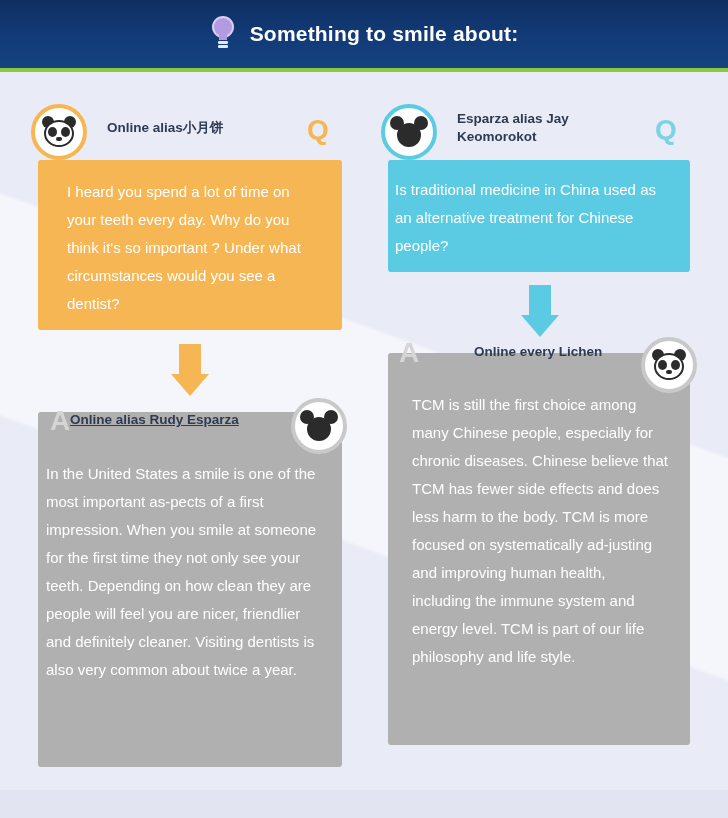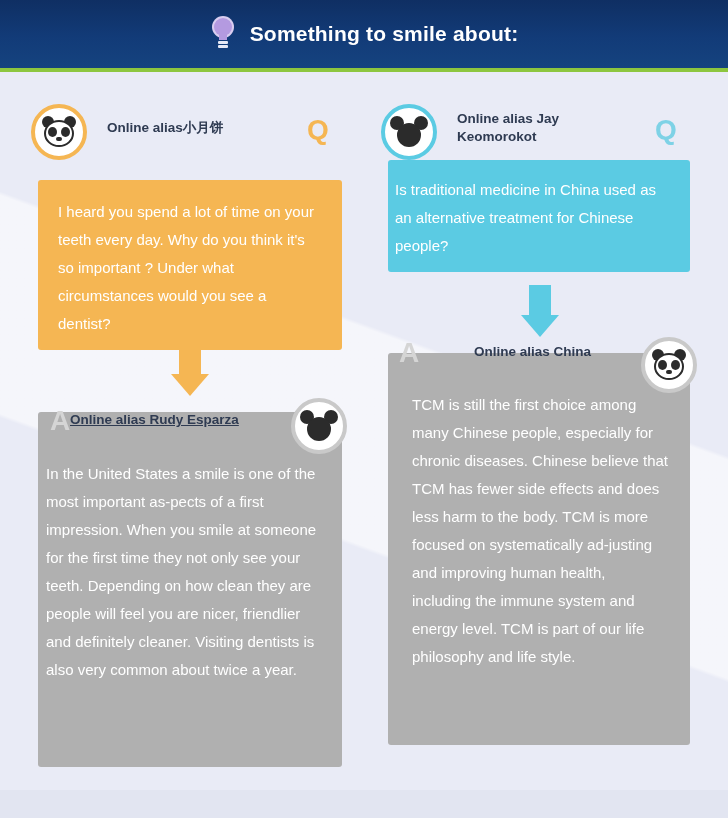--- a/index.html
+++ b/index.html
@@ -114,22 +114,21 @@
   .card-text {
     color: #ffffff;
     font-size: 15px;
     line-height: 28px;
     white-space: pre-line;
   }
   .q-card-1 {
     left: 38px; top: 160px;
     width: 304px; height: 170px;
     background: #f5b653;
-    padding: 18px 20px 0 20px;
-    margin-top: 20px;
+    padding: 18px 20px 0 29px;
   }
   .q-card-2 {
     left: 388px; top: 160px;
     width: 302px; height: 112px;
     background: #5bcbe3;
     padding: 16px 20px 0 7px;
   }
   .a-card-1 {
     left: 38px; top: 412px;
     width: 304px; height: 355px;
@@ -302,21 +301,21 @@
       <div class="eye l"></div>
         <div class="eye r"></div>
       <div class="nose"></div>
     </div>
   </div>
 
   <div class="card q-card-2">
     <div class="card-text">Is traditional medicine in China used as an alternative treatment for Chinese people?</div>
   </div>
   <div class="qa-letter q2">Q</div>
-  <div class="name-label nm-2">Online alias Jay Keomorokot</div>
+  <div class="name-label nm-2">Esparza alias Jay Keomorokot</div>
   <div class="avatar cyan av-2">
     <div class="mouse">
       <div class="mear l"></div>
         <div class="mear r"></div>
       <div class="mface"></div>
     </div>
   </div>
 
   <div class="arrow arrow-1">
     <div class="shaft"></div>
@@ -337,21 +336,21 @@
       <div class="mear l"></div>
         <div class="mear r"></div>
       <div class="mface"></div>
     </div>
   </div>
 
   <div class="card a-card-2">
     <div class="card-text">TCM is still the first choice among many Chinese people, especially for chronic diseases. Chinese believe that TCM has fewer side effects and does less harm to the body. TCM is more focused on systematically ad-justing and improving human health, including the immune system and energy level. TCM is part of our life philosophy and life style.</div>
   </div>
   <div class="qa-letter a2">A</div>
-  <div class="name-label nm-4">Online alias China</div>
+  <div class="name-label nm-4">Online every Lichen</div>
   <div class="avatar grey av-4">
     <div class="panda">
       <div class="ear l"></div>
         <div class="ear r"></div>
       <div class="face"></div>
       <div class="eye l"></div>
         <div class="eye r"></div>
       <div class="nose"></div>
     </div>
   </div>

